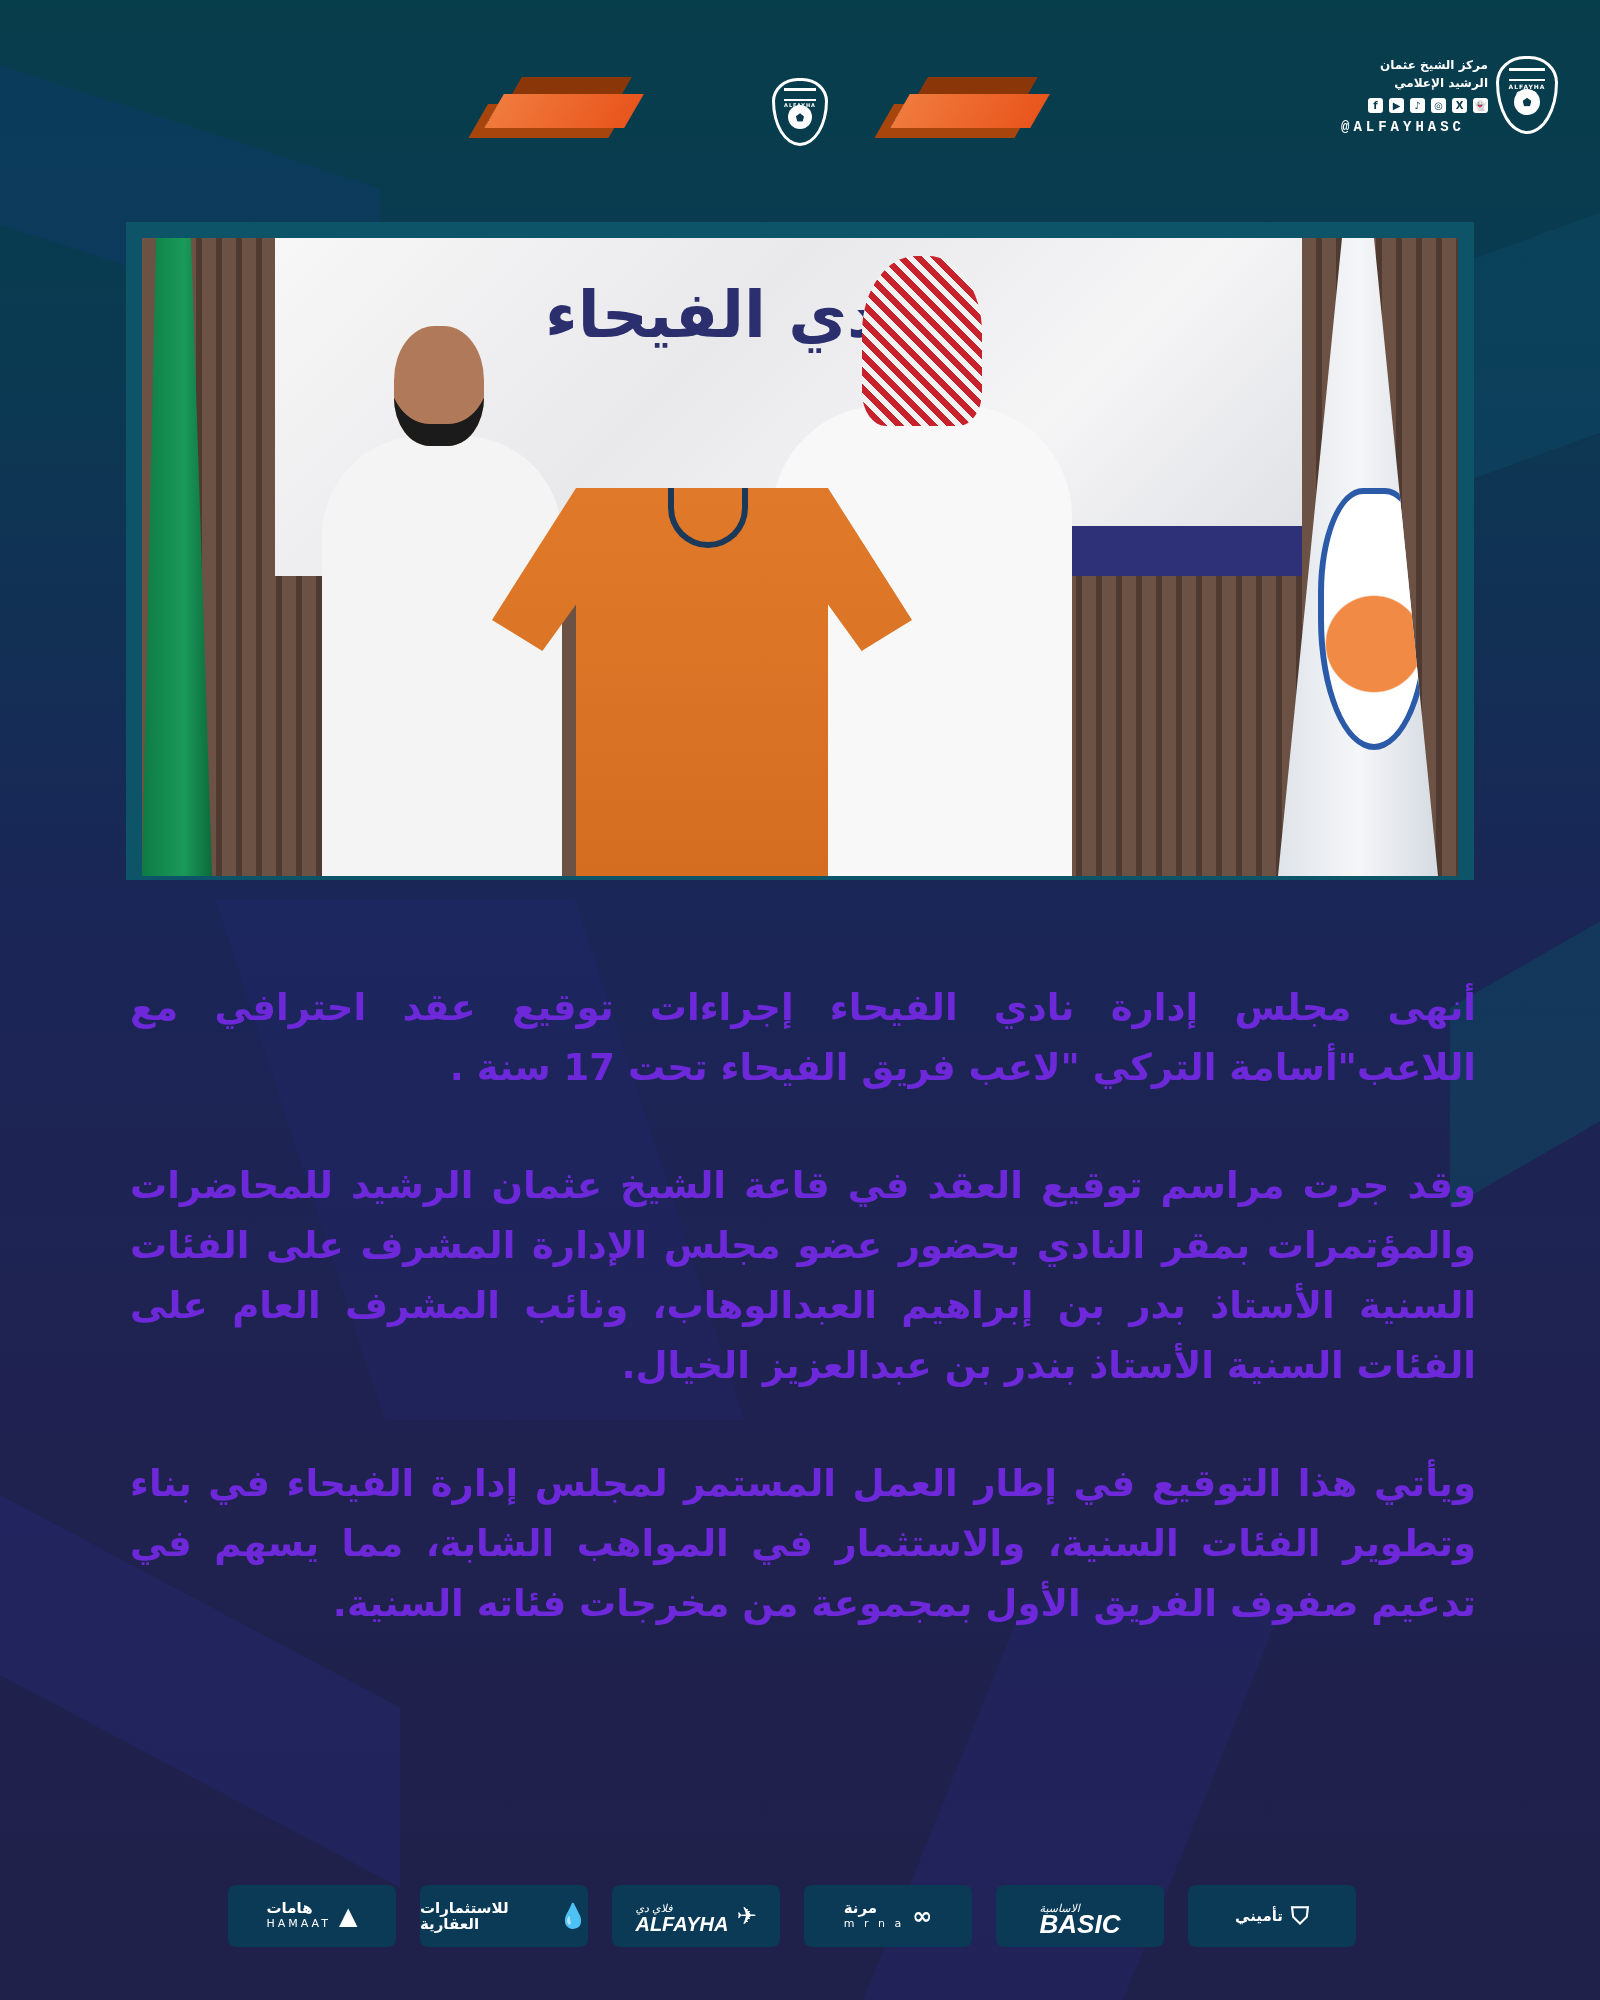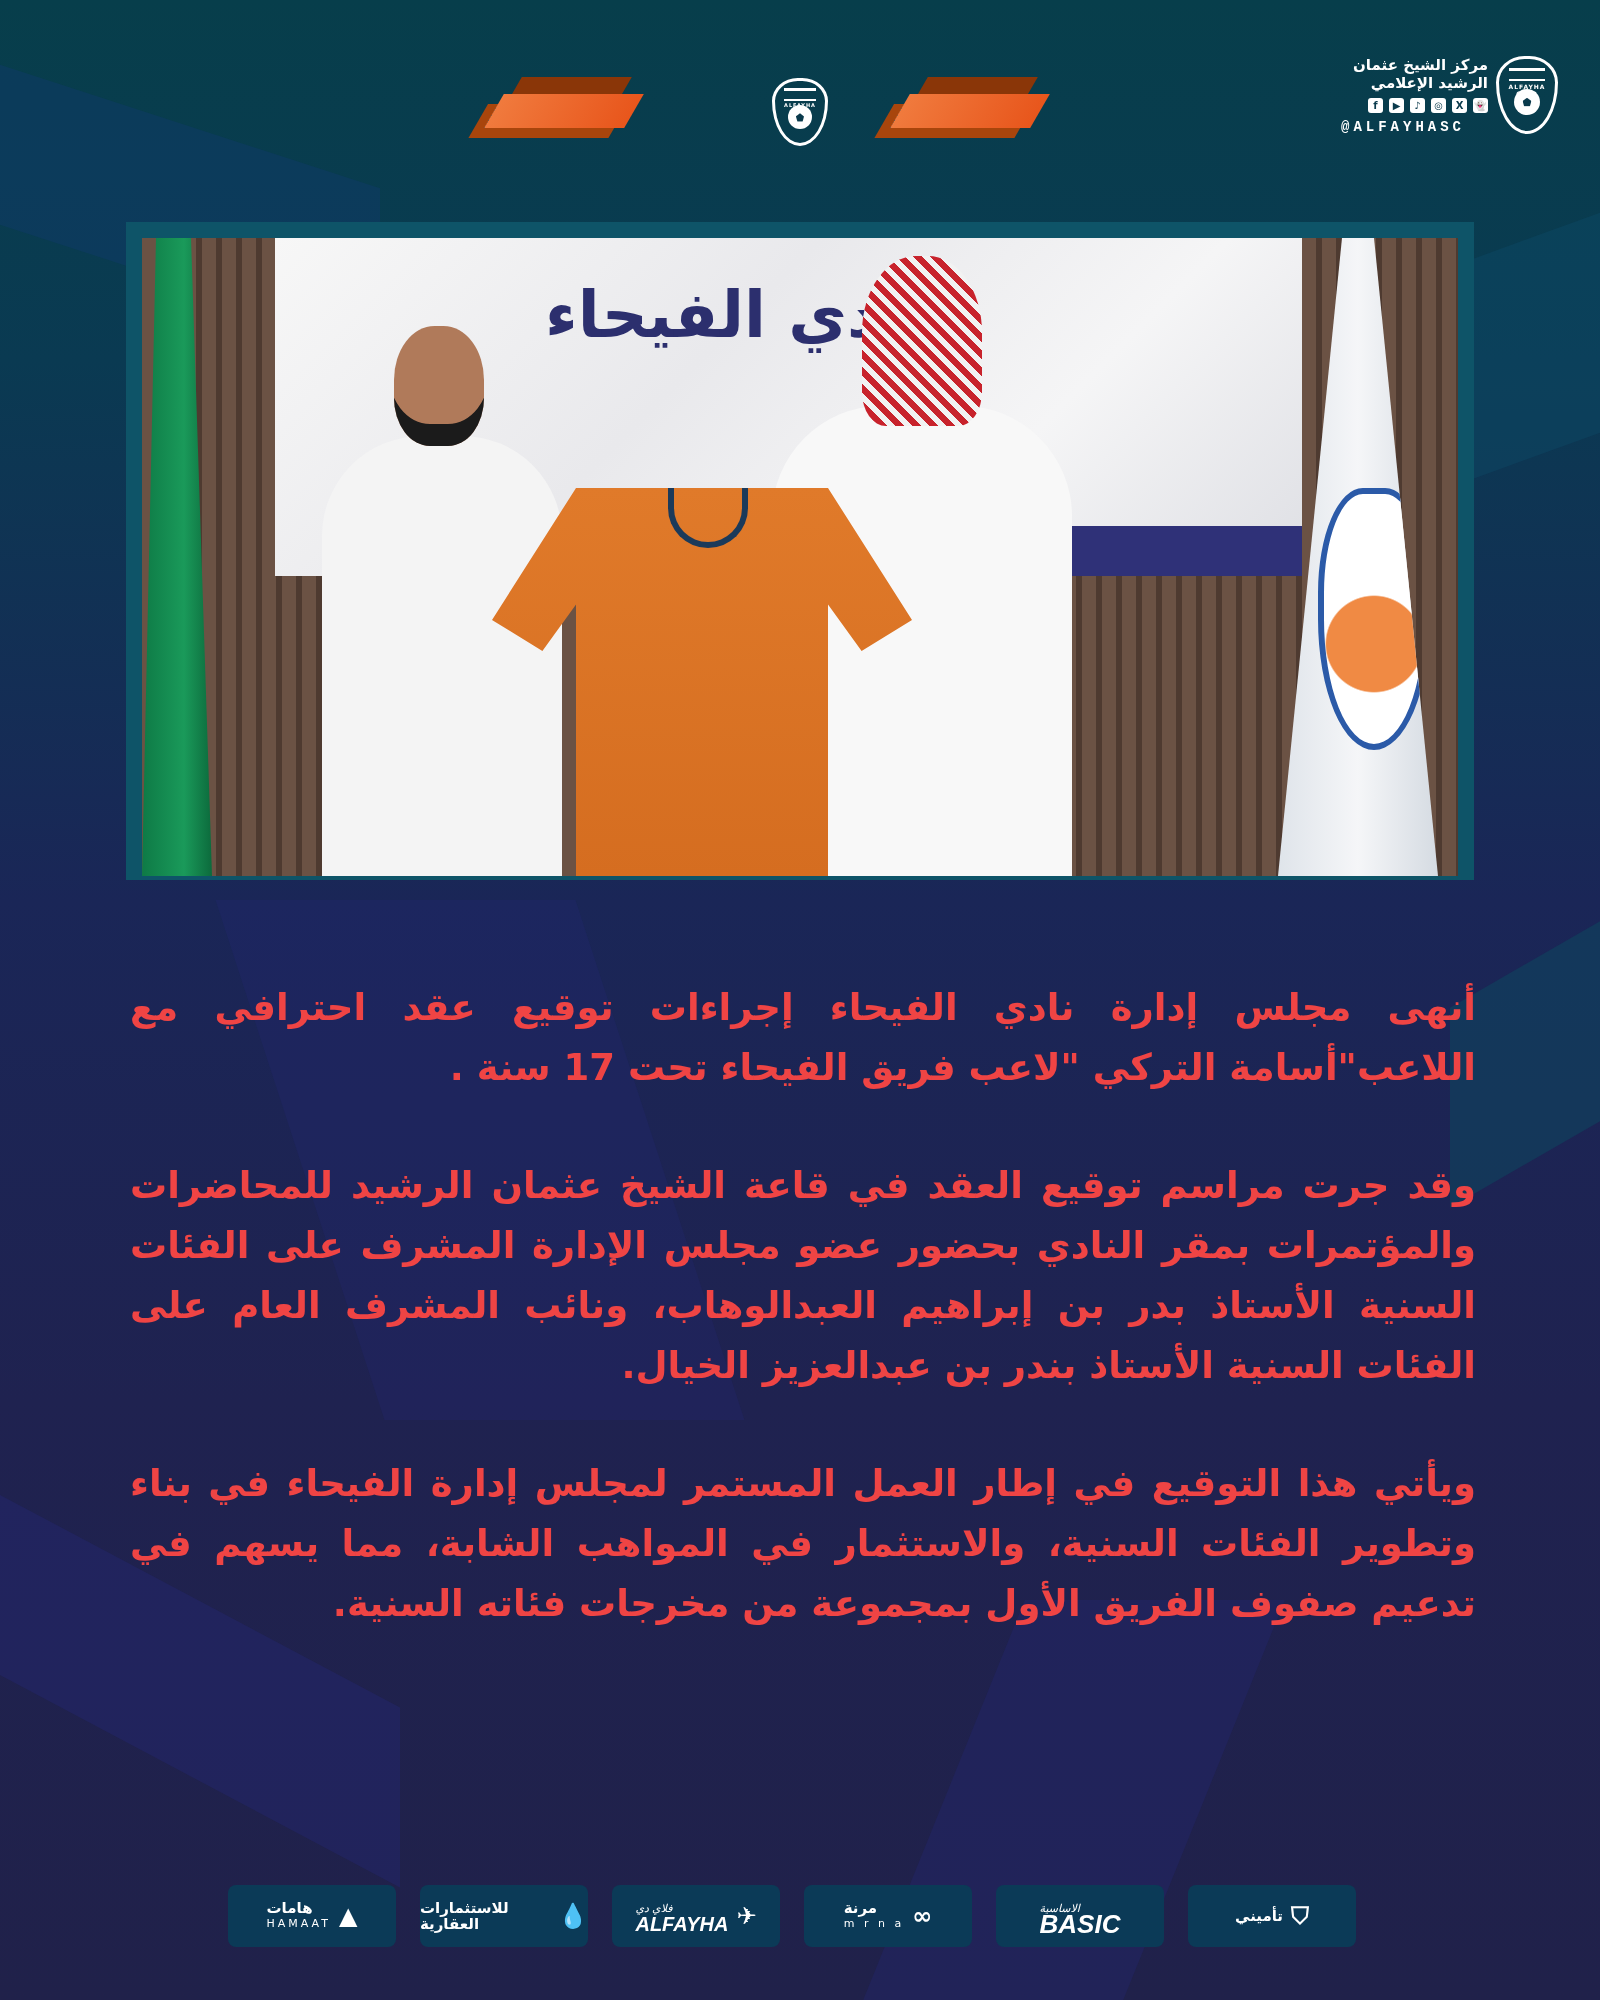--- a/index.html
+++ b/index.html
@@ -33,21 +33,21 @@
   .crest .cap { position:absolute; left:18%; right:18%; top:12%; height:12%; border-top:3px solid #fff; border-bottom:2px solid #fff; }
   .crest .txt { position:absolute; left:0; right:0; top:34%; text-align:center; font-size:8px; letter-spacing:1px; font-weight:bold; }
   .crest-mid { left:772px; top:78px; width:56px; height:68px; }
   .crest-mid .ball { width:24px; height:24px; }
   .crest-mid .txt { font-size:5px; }
   .crest-top { left:1496px; top:56px; width:62px; height:78px; }
   .crest-top .ball { width:26px; height:26px; }
   .crest-top .txt { font-size:6px; }
 
   .media { position:absolute; right:112px; top:56px; width:170px; text-align:right; direction:rtl; }
-  .media .t1, .media .t2 { font-weight:bold; font-size:15px; line-height:18px; }
+  .media .t1, .media .t2 { font-weight:bold; font-size:12px; line-height:18px; }
   .media .icons { display:flex; gap:6px; justify-content:flex-start; margin-top:6px; direction:rtl; }
   .media .ic { width:15px; height:15px; background:#fff; border-radius:3px; color:#0a3a4c; font-size:10px; font-weight:bold; display:flex; align-items:center; justify-content:center; font-family:"DejaVu Sans", sans-serif; }
   .media .handle { direction:ltr; text-align:center; font-size:14px; letter-spacing:4px; margin-top:6px; font-family:Liberation Mono, monospace; font-weight:bold; }
 
   
   .frame { position:absolute; left:126px; top:222px; width:1348px; height:658px; background:#0e5468; }
   .photo { position:absolute; left:16px; top:16px; width:1316px; height:638px; overflow:hidden;
     background:repeating-linear-gradient(90deg,#6b5244 0 14px,#4e3a30 14px 20px); }
   .banner { position:absolute; left:133px; top:0; width:1027px; height:338px;
     background:linear-gradient(135deg,#f7f7f7 0%,#e9e9ec 40%,#f5f5f6 70%,#dedfe4 100%); }
@@ -59,21 +59,21 @@
   .flag-club .emb { position:absolute; left:40px; top:250px; width:100px; height:250px; border:6px solid #2b5aa8; border-radius:40% 40% 50% 50%; background:radial-gradient(circle at 50% 60%,#f08a44 0 30%,#fff 31%); }
   .person { position:absolute; bottom:0; }
   .p1 { left:180px; width:240px; height:440px; background:#f4f4f4; border-radius:100px 100px 0 0; }
   .p1::before { content:""; position:absolute; left:72px; top:-110px; width:90px; height:120px; background:#b07a5a; border-radius:45% 45% 40% 40%; box-shadow: 0 -28px 0 -6px #1b1b1b inset; }
   .p2 { left:630px; width:300px; height:470px; background:#f8f8f8; border-radius:110px 110px 0 0; }
   .p2::before { content:""; position:absolute; left:90px; top:-150px; width:120px; height:170px; background:repeating-linear-gradient(45deg,#c8232c 0 6px,#f2f2f2 6px 12px); border-radius:45% 45% 20% 20%; }
   .jersey { position:absolute; left:350px; top:250px; width:420px; height:388px; background:linear-gradient(180deg,#e07a2a,#d56d20); clip-path:polygon(20% 0,80% 0,100% 34%,88% 42%,80% 30%,80% 100%,20% 100%,20% 30%,12% 42%,0 34%); }
   .jersey .collar { position:absolute; left:42%; top:0; width:16%; height:14%; border:6px solid #1b3a5a; border-top:none; border-radius:0 0 40px 40px; }
 
   
-  .article { position:absolute; left:130px; right:124px; top:978px; direction:rtl; text-align:justify; text-align-last:right; font-weight:bold; font-size:37px; line-height:60px; color:#ef4444; font-family:"DejaVu Sans", sans-serif; }
+  .article { position:absolute; left:130px; right:124px; top:978px; direction:rtl; text-align:justify; text-align-last:right; font-weight:bold; font-size:37px; line-height:60px; color:#6d28d9; font-family:"DejaVu Sans", sans-serif; }
   .article p { margin:0 0 58px 0; }
   .article p:nth-child(2) { margin-top:0; }
 
   
   .sponsors { position:absolute; left:228px; top:1885px; display:flex; flex-direction:row-reverse; gap:24px; width:1128px; justify-content:flex-start; }
   .sp { width:168px; height:62px; background:#0b3a57; border-radius:8px; display:flex; align-items:center; justify-content:center; gap:8px; color:#fff; font-weight:bold; }
   .sp .lbl { font-size:15px; line-height:16px; text-align:left; }
   .sp .sub { display:block; font-size:11px; letter-spacing:3px; font-weight:normal; }
   .sp .mark { font-size:24px; }
   .sp.basic .lbl { font-size:26px; font-style:italic; font-family:"Liberation Sans", sans-serif; }

